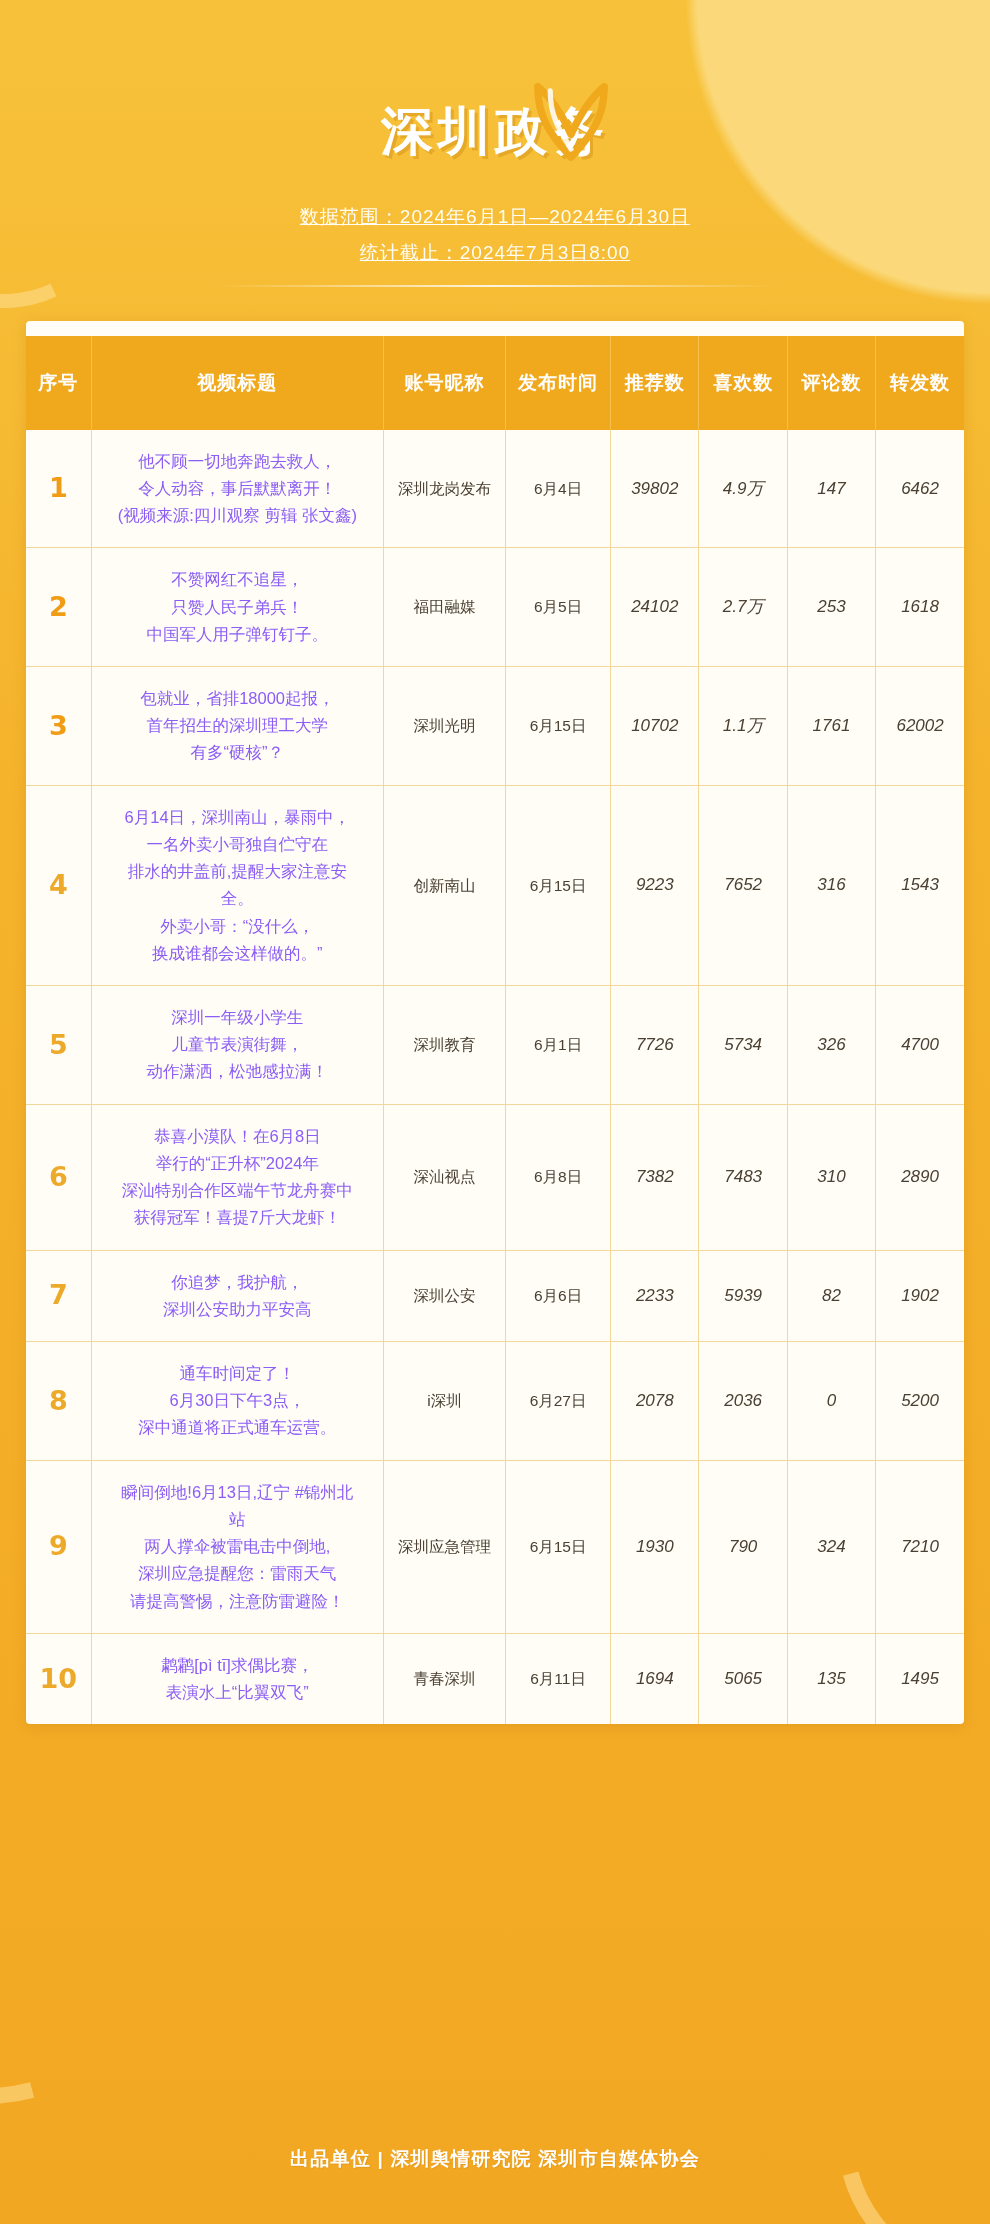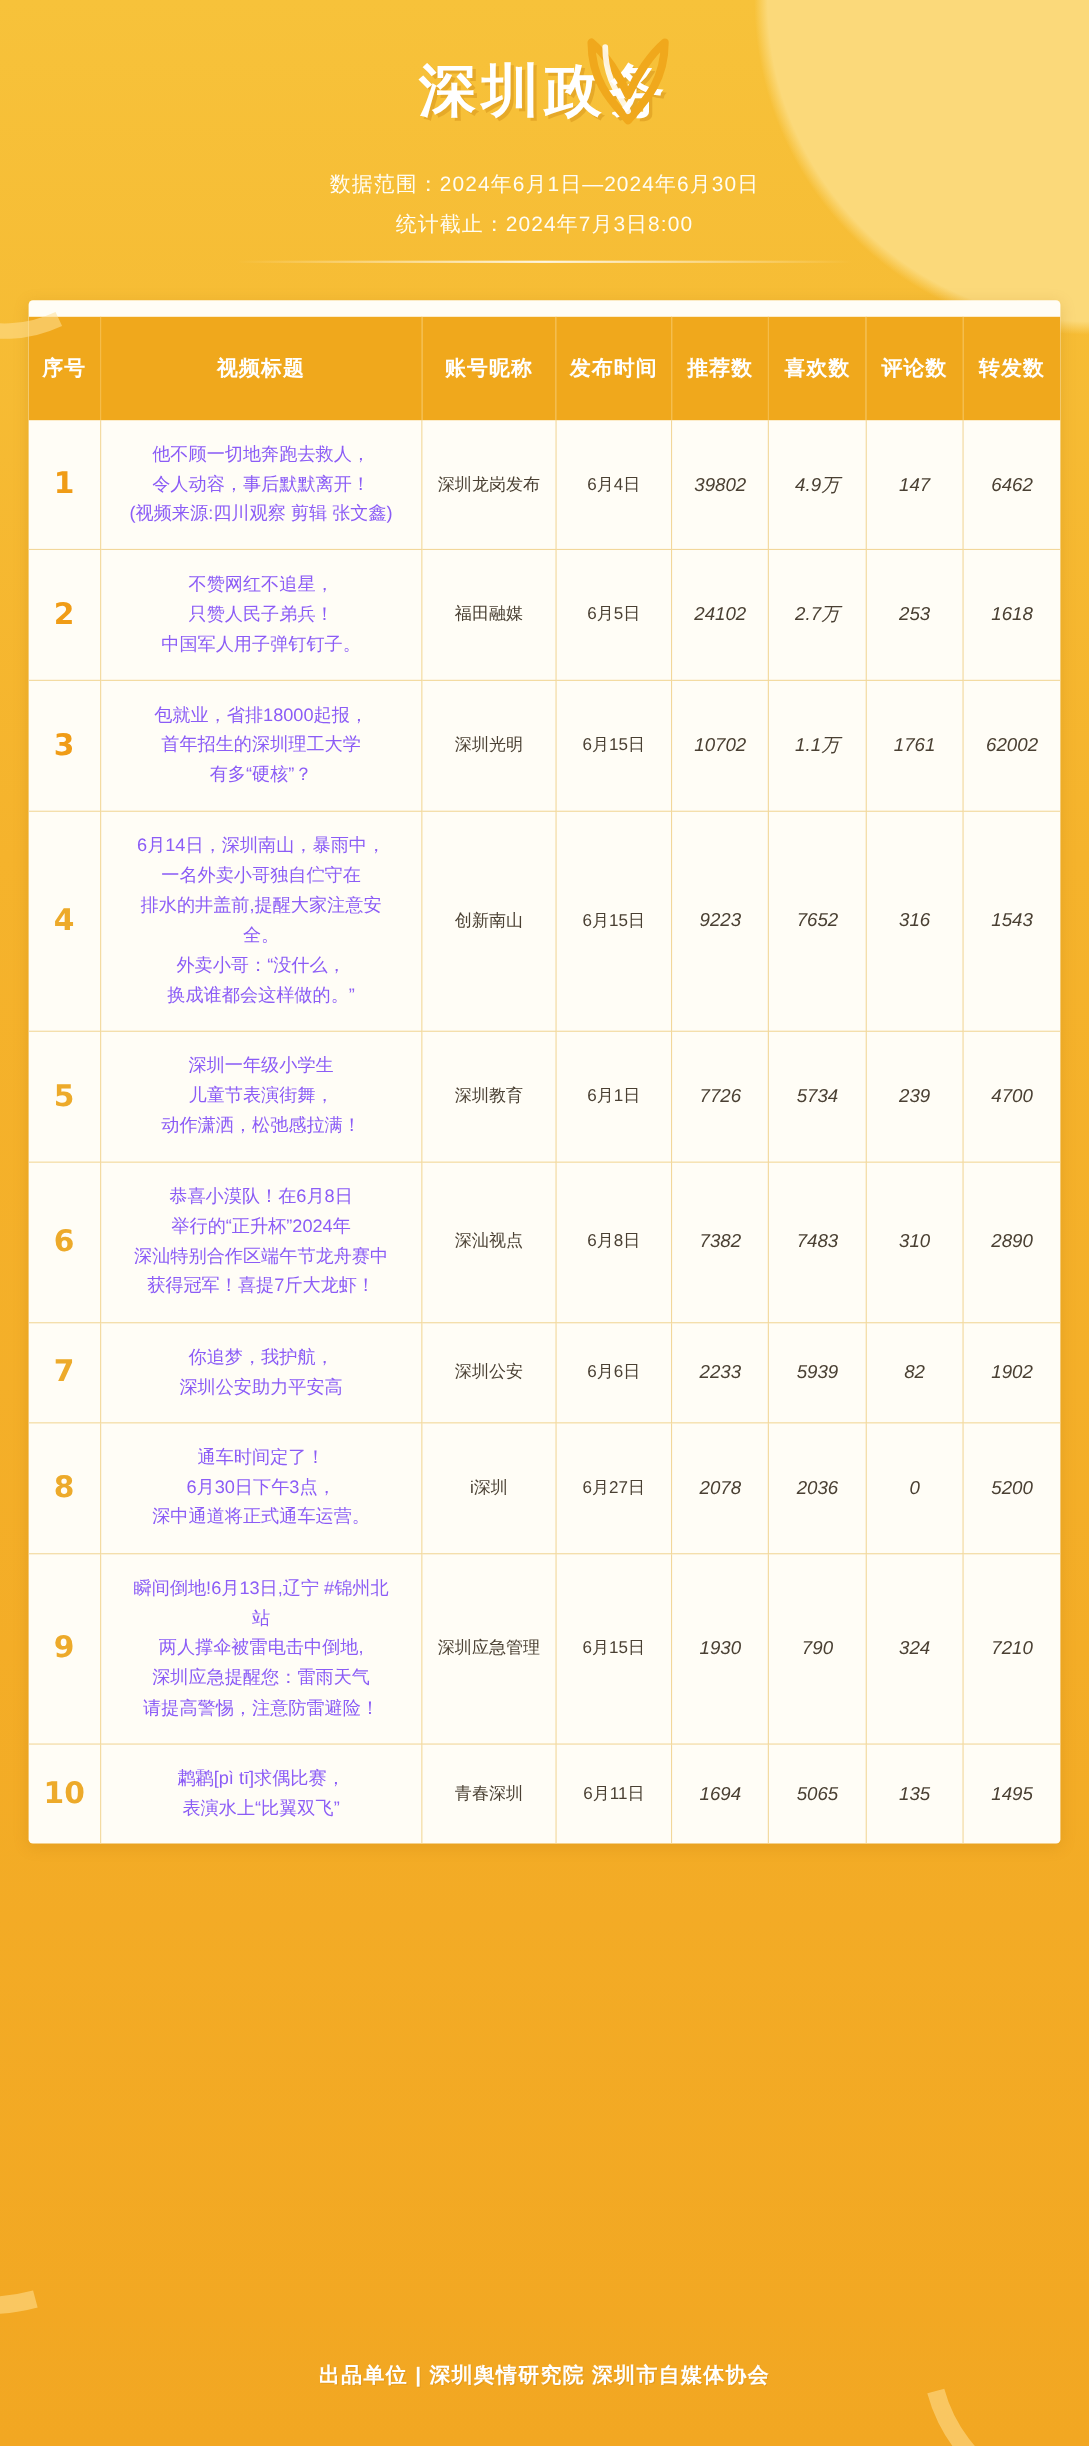--- a/index.html
+++ b/index.html
@@ -32,21 +32,21 @@
     pointer-events: none;
   }
   .sw1 { width: 300px; height: 300px; right: -120px; top: -150px; transform: rotate(10deg); }
   .sw2 { width: 420px; height: 420px; right: -180px; top: -240px; transform: rotate(18deg); border-width: 14px; }
   .sw3 { width: 220px; height: 220px; left: -120px; top: 60px; transform: rotate(200deg); border-width: 14px; }
   .sw4 { width: 340px; height: 340px; left: -200px; bottom: 120px; transform: rotate(210deg); border-width: 16px; }
   .sw5 { width: 260px; height: 260px; right: -140px; bottom: -60px; transform: rotate(120deg); border-width: 16px; }
 
   .header {
     position: relative;
-    padding-top: 50px;
+    padding-top: 98px;
     text-align: center;
   }
   .title-wrap {
     position: relative;
     display: inline-block;
   }
   .title-line {
     font-size: 52px;
     font-weight: bold;
     color: #ffffff;
@@ -66,20 +66,21 @@
     width: 104px;
     height: 104px;
   }
   .subtitle-box {
     margin-top: 34px;
     text-align: center;
     color: #fffdf4;
     font-size: 19px;
     line-height: 1.9;
     letter-spacing: 1px;
+    text-decoration: underline;
   }
   .divider {
     width: 560px;
     height: 2px;
     margin: 14px auto 0 auto;
     background: linear-gradient(90deg, rgba(255,255,255,0) 0%, rgba(255,255,255,0.85) 50%, rgba(255,255,255,0) 100%);
   }
 
   .table-card {
     margin: 34px 26px 0 26px;
@@ -248,21 +249,21 @@
             <td class="num">316</td>
             <td class="num">1543</td>
           </tr>
           <tr>
             <td class="cell-rank"><span class="rank">5</span></td>
             <td class="title-cell">深圳一年级小学生<br>儿童节表演街舞，<br>动作潇洒，松弛感拉满！</td>
             <td class="small">深圳教育</td>
             <td class="small">6月1日</td>
             <td class="num">7726</td>
             <td class="num">5734</td>
-            <td class="num">239</td>
+            <td class="num">326</td>
             <td class="num">4700</td>
           </tr>
           <tr>
             <td class="cell-rank"><span class="rank">6</span></td>
             <td class="title-cell">恭喜小漠队！在6月8日<br>举行的“正升杯”2024年<br>深汕特别合作区端午节龙舟赛中<br>获得冠军！喜提7斤大龙虾！</td>
             <td class="small">深汕视点</td>
             <td class="small">6月8日</td>
             <td class="num">7382</td>
             <td class="num">7483</td>
             <td class="num">310</td>

